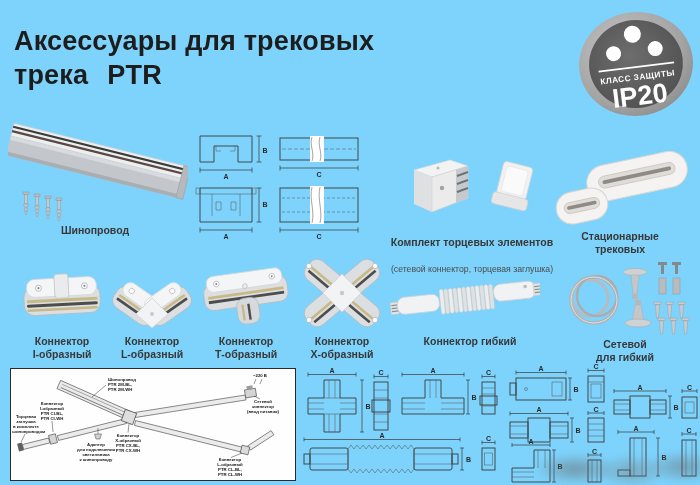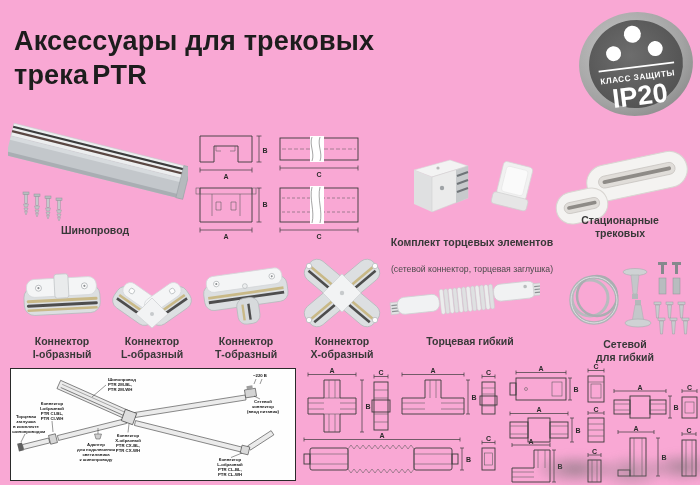--- a/index.html
+++ b/index.html
@@ -1,21 +1,21 @@
 <!DOCTYPE html>
 <html><head>
 <meta charset="utf-8">
 <style>
   *{margin:0;padding:0;box-sizing:border-box}
   html,body{background:#fff}
   body{font-family:"Liberation Sans",sans-serif;color:#222}
-  .page{position:relative;width:700px;height:485px;background:#f9a8d4;overflow:hidden}
+  .page{position:relative;width:700px;height:485px;background:#7dd3fc;overflow:hidden}
   .abs{position:absolute}
   .title{left:14px;top:24px;width:400px;font-size:27px;line-height:34px;font-weight:600;color:#1d1d1d;letter-spacing:.2px}
-  .title b{font-weight:800;margin-left:4px}
+  .title b{font-weight:800;margin-left:19px}
   .badge-wrap{left:577px;top:11px;width:118px;height:106px;transform:rotate(-7deg)}
   .plabel{font-size:10.5px;line-height:12.5px;font-weight:700;color:#383838;text-align:center}
   .plabel .sub{font-size:8.7px;font-weight:400;color:#4a4a4a;margin-top:14px}
   .diagram-box{left:10px;top:368px;width:286px;height:113px;border:1px solid #2a2a2a;background:#fefefe}
   
   .dl{font-family:"Liberation Sans",sans-serif;font-size:7px;font-weight:700;fill:#2a2a2a;text-anchor:middle}
   .dls{text-anchor:start}
   .dt{font-family:"Liberation Sans",sans-serif;font-size:4.3px;font-weight:700;fill:#151515;text-anchor:middle}
   .dts{text-anchor:start}
   .dln{stroke:#3a3a3a;stroke-width:0.9;fill:none}
@@ -149,21 +149,21 @@
       <rect x="36" y="16" width="102" height="36" rx="18" fill="#f4f3f1" stroke="#d9d6d2" stroke-width="1"></rect>
       <rect x="48" y="27" width="78" height="12" rx="6" fill="#e0ddd9" stroke="#c4c1bc" stroke-width="0.7"></rect>
       <rect x="52" y="31" width="70" height="4" rx="2" fill="#8e8b87"></rect>
     </g>
     <g transform="rotate(-12 32 64)">
       <rect x="6" y="48" width="52" height="32" rx="16" fill="#f4f3f1" stroke="#d9d6d2" stroke-width="1"></rect>
       <rect x="14" y="58" width="36" height="11" rx="5.5" fill="#e0ddd9" stroke="#c4c1bc" stroke-width="0.7"></rect>
       <rect x="17" y="61.5" width="30" height="3.5" rx="1.75" fill="#8e8b87"></rect>
     </g>
   </svg>
-  <div class="abs plabel" style="left:560px;top:214px;width:120px">
+  <div class="abs plabel" style="left:560px;top:230px;width:120px">
     <div>Стационарные</div>
     <div>трековых</div>
   </div>
 
   <svg class="abs" style="left:16px;top:266px" width="92" height="64" viewBox="0 0 92 64">
     <g transform="rotate(-3 46 32)">
       <rect x="8" y="20" width="76" height="28" rx="10" fill="#dcdfe1" stroke="#b6babd" stroke-width="0.8"></rect>
       <line x1="12" y1="34" x2="80" y2="34" stroke="#c9b987" stroke-width="3" stroke-linecap="round"></line>
       <line x1="12" y1="38.5" x2="80" y2="38.5" stroke="#4d4d4d" stroke-width="3" stroke-linecap="round"></line>
       <line x1="12" y1="43" x2="80" y2="43" stroke="#c9b987" stroke-width="2.5" stroke-linecap="round"></line>
@@ -264,21 +264,21 @@
       <rect x="92.5" y="21" width="4" height="25" rx="2" fill="#dfe1e2" stroke="#c9cbcc" stroke-width="0.5"></rect>
       <rect x="97" y="21" width="4" height="25" rx="2" fill="#eceded" stroke="#c9cbcc" stroke-width="0.5"></rect>
       <rect x="101.5" y="21" width="4" height="25" rx="2" fill="#dfe1e2" stroke="#c9cbcc" stroke-width="0.5"></rect>
       <rect x="106" y="22" width="42" height="17" rx="7" fill="#f1f2f3" stroke="#ced1d3" stroke-width="0.8"></rect>
       <circle cx="138" cy="27" r="1.8" fill="#b9bcbe"></circle>
       <rect x="146" y="25" width="8" height="12" fill="#e3e4e5" stroke="#c5c7c8" stroke-width="0.6"></rect>
       <path d="M147,28 h6 M147,31 h6 M147,34 h6" stroke="#8d9194" stroke-width="1.2"></path>
     </g>
   </svg>
   <div class="abs plabel" style="left:395px;top:335px;width:150px">
-    <div>Торцевая гибкий</div>
+    <div>Коннектор гибкий</div>
   </div>
 
   <svg class="abs" style="left:560px;top:258px" width="130" height="80" viewBox="0 0 130 80">
     <g>
       <circle cx="34" cy="42" r="23" fill="none" stroke="#b0b4b7" stroke-width="3.5"></circle>
       <circle cx="30" cy="40" r="18" fill="none" stroke="#b7bbbe" stroke-width="3"></circle>
       <circle cx="37" cy="38" r="20" fill="none" stroke="#aaaeb1" stroke-width="2.5"></circle>
       <circle cx="34" cy="42" r="23" fill="none" stroke="#dde0e2" stroke-width="1"></circle>
     </g>
     <g>

